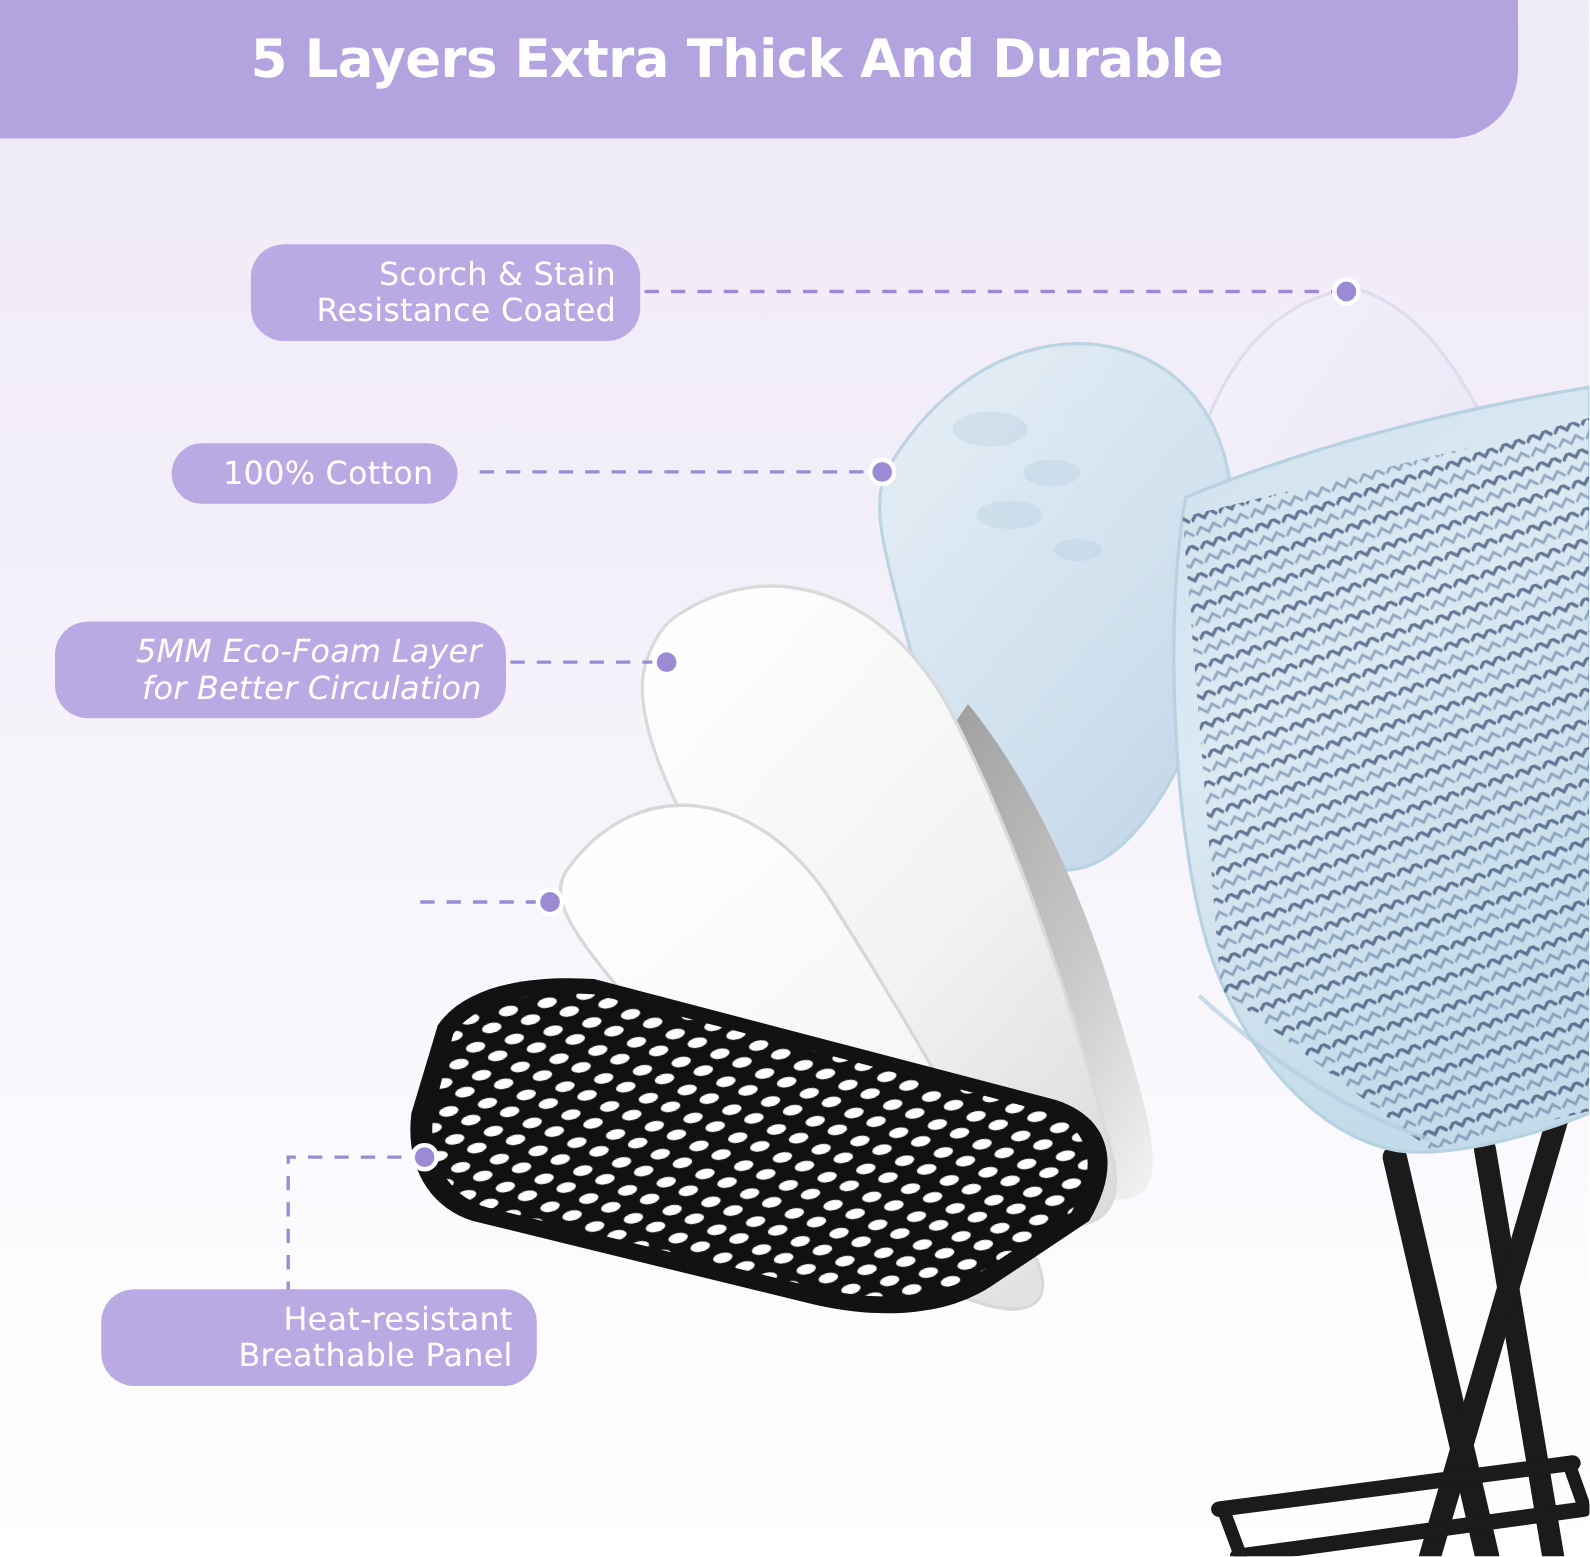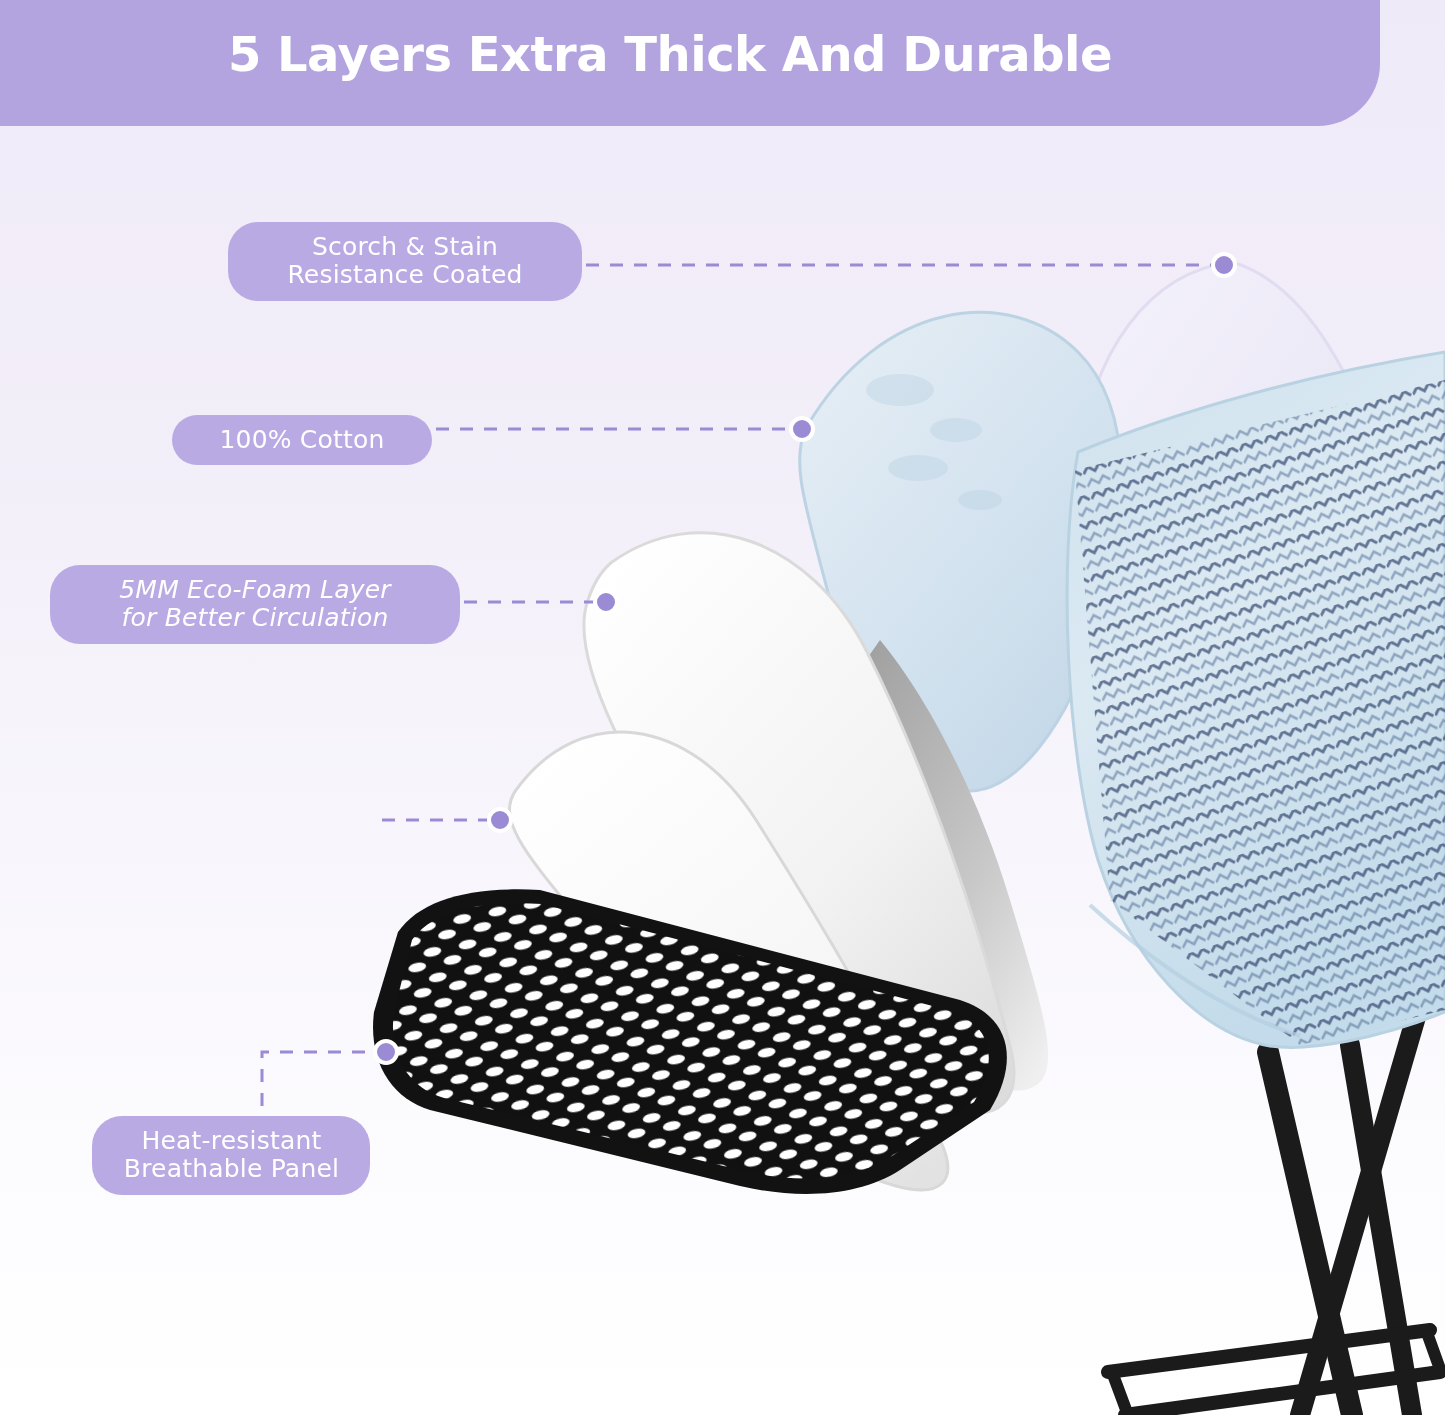--- a/index.html
+++ b/index.html
@@ -53,35 +53,35 @@
     position: absolute;
     inset: 0;
   }
 
   
   .pill {
     position: absolute;
     background: #b9aae4;
     color: #ffffff;
     border-radius: 30px;
-    font-size: 25px;
+    font-size: 29px;
     line-height: 1.13;
-    text-align: center;
+    text-align: right;
     padding: 11px 22px;
     box-sizing: border-box;
     white-space: pre-line;
     font-weight: normal;
     letter-spacing: 0.2px;
   }
 
   .pill.p1 { left: 228px; top: 222px;  width: 354px; }
-  .pill.p2 { left: 172px; top: 403px;  width: 260px; margin-top: 12px; }
+  .pill.p2 { left: 156px; top: 403px;  width: 260px; }
   .pill.p3 { left: 50px;  top: 565px;  width: 410px; font-style: italic; }
   .pill.p4 { left: 68px;  top: 785px;  width: 310px; }
-  .pill.p5 { left: 92px;  top: 1116px; width: 278px; padding-left: 23px; }
+  .pill.p5 { left: 92px;  top: 1172px; width: 396px; padding-left: 23px; }
 
   
   .leaders {
     position: absolute;
     left: 0; top: 0;
     width: 1445px;
     height: 1415px;
     pointer-events: none;
   }
 </style>

